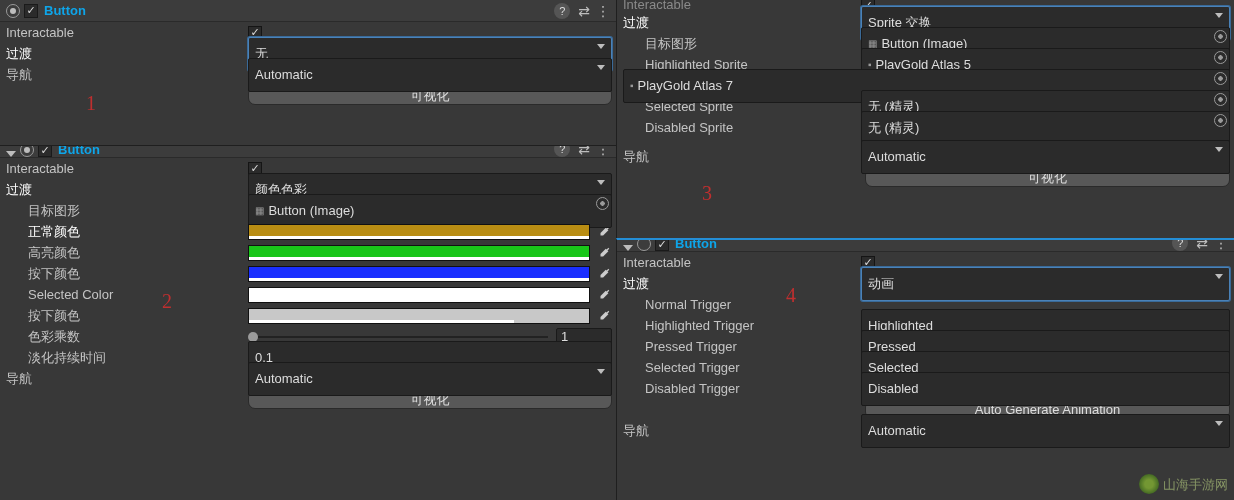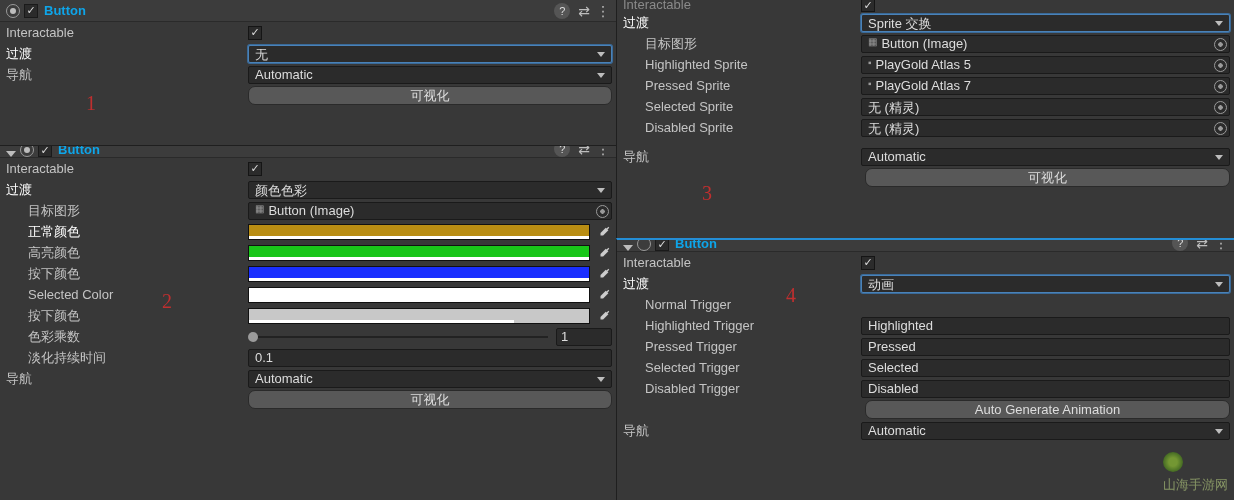--- a/index.html
+++ b/index.html
@@ -50,21 +50,21 @@
   .lbl { width: 242px; color:#c4c4c4; white-space:nowrap;}
   .lbl.blue { color:#ffffff; }
   .val { flex:1; display:flex; align-items:center; gap:2px; }
 
   .chkbox {
     width:14px; height:14px; background:#2b2b2b; border:1px solid #151515;
     display:flex; align-items:center; justify-content:center; color:#ddd; font-size:11px;
   }
   .selectbox, .objref, .textin {
     flex:1; height:18px; background:#2b2b2b; border:1px solid #1a1a1a;
-    border-radius:2px; color:#ddd; padding: 0 6px; display:flex; align-items:flex-start;
+    border-radius:2px; color:#ddd; padding: 16px 6px; display:flex; align-items:center;
     position:relative; font-size:13px;
   }
   .selectbox::after {
     content:""; position:absolute; right:6px; top:6px;
     border-left:4px solid transparent; border-right:4px solid transparent; border-top:5px solid #bdbdbd;
   }
   .selectbox.hl { border:1px solid #4a82b8; box-shadow: 0 0 0 1px #3a6a98;}
   .objref .ico { margin-right:4px; color:#999; font-size:10px;}
   .objref .picker {
     position:absolute; right:2px; top:2px; width:14px; height:14px;
@@ -92,21 +92,21 @@
   .slider .thumb { position:absolute; top:2px; width:10px; height:10px; border-radius:50%; background:#9b9b9b;}
   .numbox { width:56px; height:18px; background:#2b2b2b; border:1px solid #1a1a1a; border-radius:2px;
     color:#ddd; padding:0 4px; display:flex; align-items:center; font-size:13px;}
 
   .annot { position:absolute; color:#bf2f2f; font-size:20px; font-family: "Times New Roman", serif; }
   .a1 { left:86px; top:92px; }
   .a2 { left:162px; top:290px; }
   .a3 { left:702px; top:182px; }
   .a4 { left:786px; top:284px; }
 
-  .watermark { position:absolute; right:6px; bottom:6px; opacity:.6; display:flex; align-items:flex-start; gap:4px; color:#b8d080; font-size:13px;flex-direction:column;}
+  .watermark { position:absolute; right:6px; bottom:6px; opacity:.6; display:flex; align-items:flex-end; gap:4px; color:#b8d080; font-size:13px;}
   .watermark .logo { width:20px; height:20px; border-radius:50%; background: radial-gradient(circle,#9bd630 30%, #3a7a10 80%);}
 
   .lbl-r { width: 238px; }
 </style>
 </head>
 <body>
 
 <div class="panel p1">
   <div class="hdr">
     <div class="radio">
@@ -328,21 +328,20 @@
     <div class="lbl lbl-r">Highlighted Sprite</div>
     <div class="val">
         <div class="objref">
           <span class="ico">▪</span>
           <span>PlayGold Atlas 5</span>
           <span class="picker"></span>
         </div>
       </div>
   </div>
   <div class="row indent">
-    <div class="lbl lbl-r">Pressed Sprite</div>
     <div class="val">
         <div class="objref">
           <span class="ico">▪</span>
           <span>PlayGold Atlas 7</span>
           <span class="picker"></span>
         </div>
       </div>
   </div>
   <div class="row indent">
     <div class="lbl lbl-r">Selected Sprite</div>

